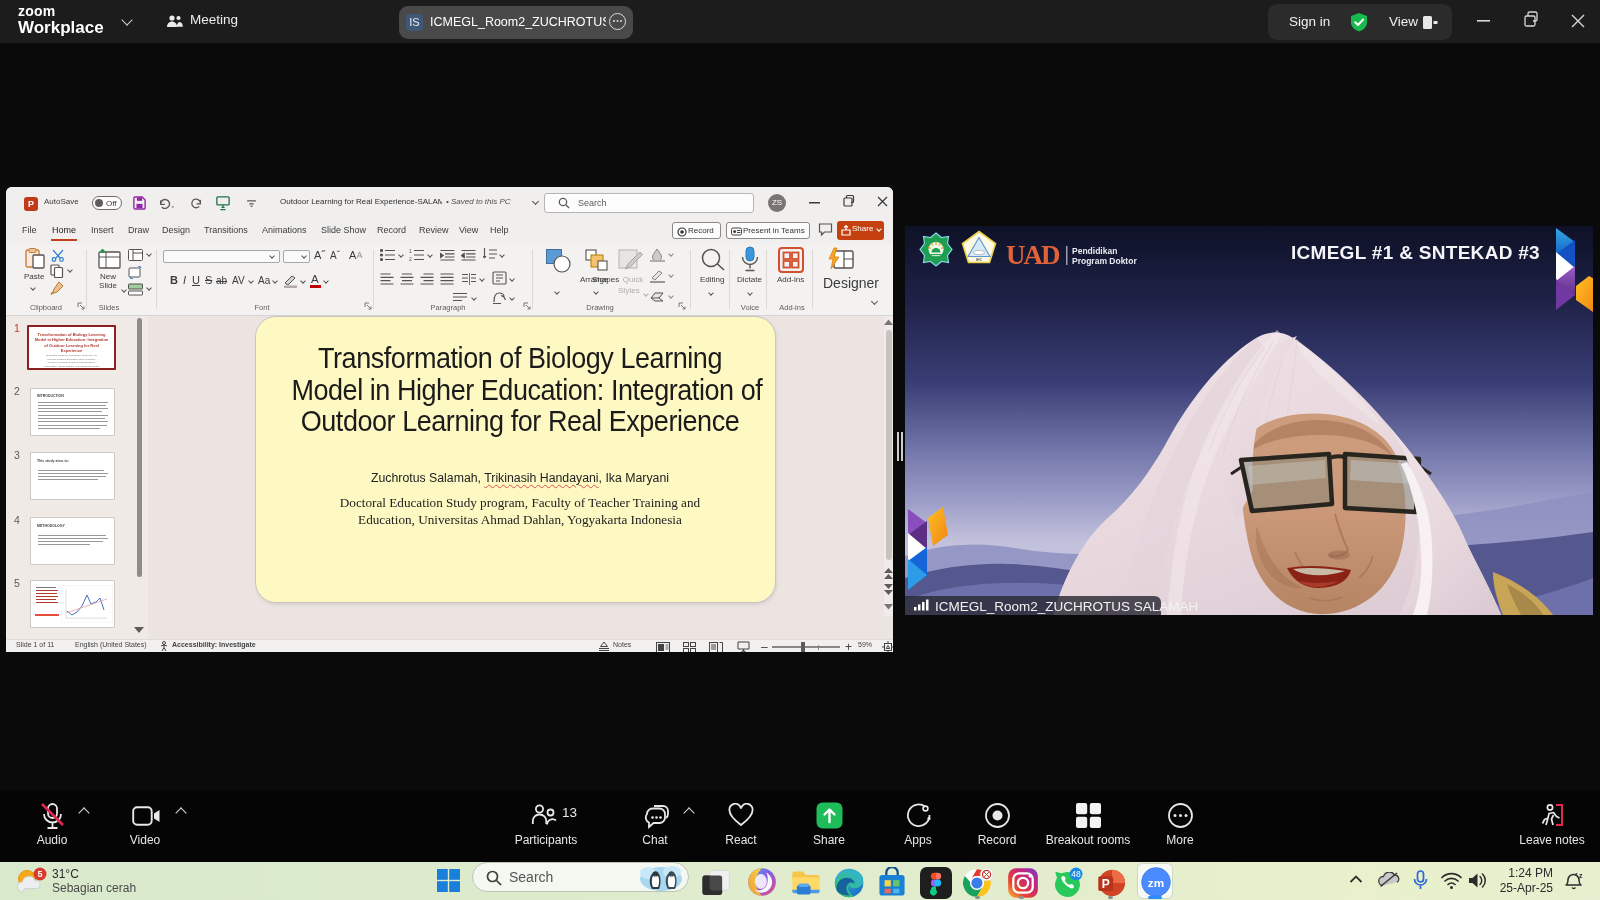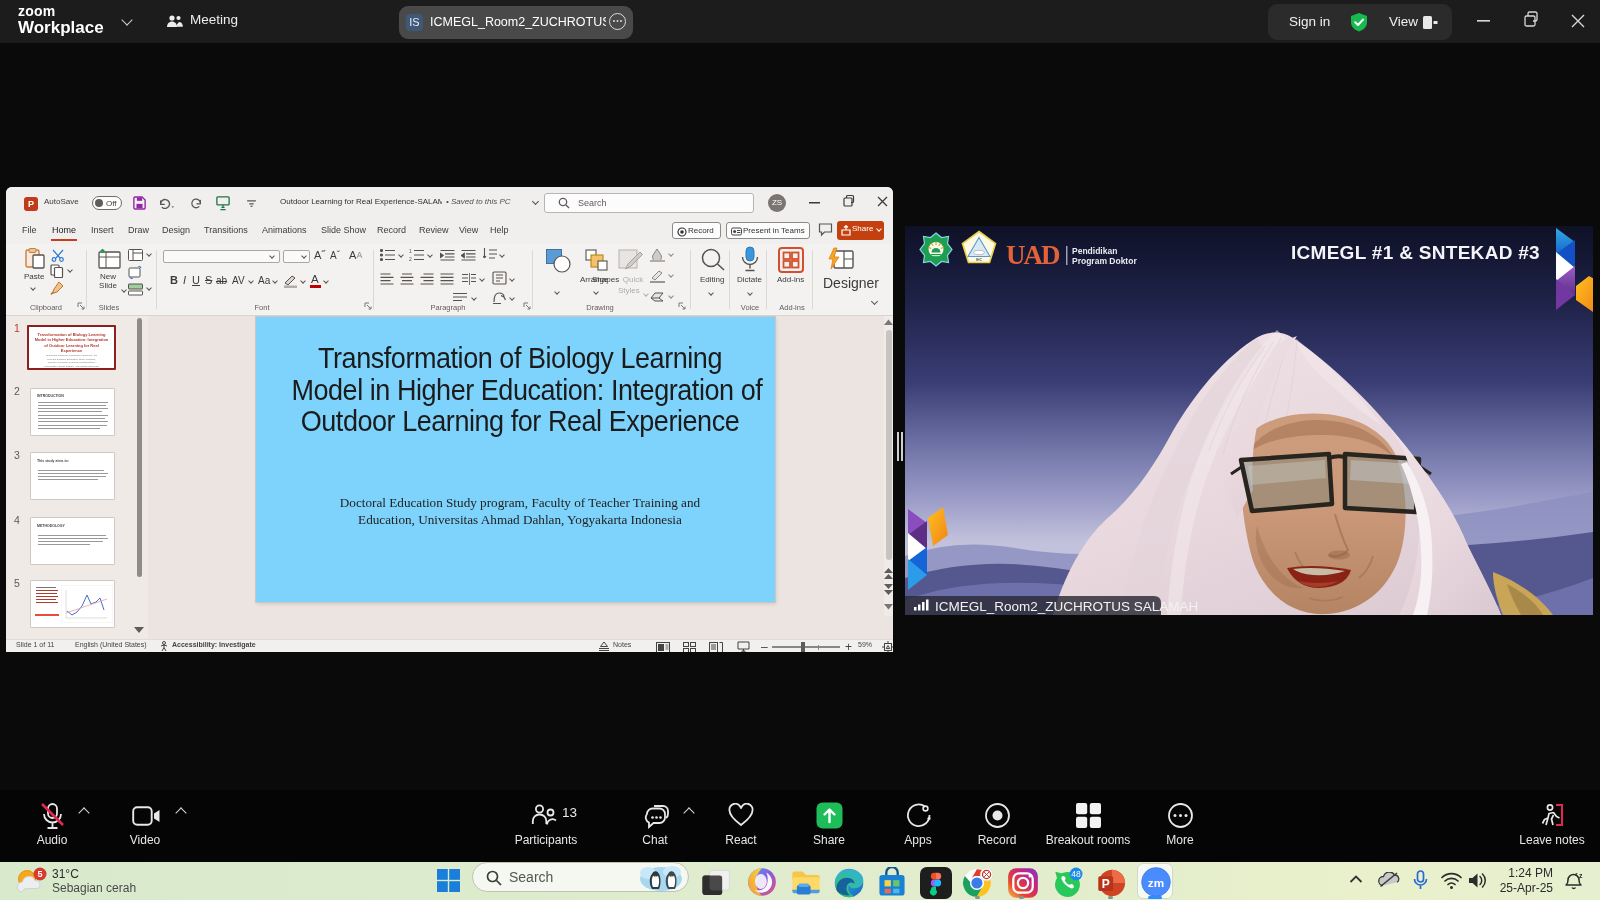--- a/index.html
+++ b/index.html
@@ -32,21 +32,21 @@
   #ppt-menu span.mi { position:absolute; top:8px; }
   #ribbon { position:absolute; left:0; top:57px; width:100%; height:72px; background:#f4f2f1; border-bottom:1px solid #d8d4d2; }
   .glabel { position:absolute; bottom:3px; font-size:7.5px; color:#605c5a; text-align:center; }
   .vsep { position:absolute; top:6px; bottom:6px; width:1px; background:#dcd8d6; }
 
   
   #ppt-content { position:absolute; left:0; top:129px; width:100%; height:323px; background:#ebe4e1; }
   #thumbs { position:absolute; left:0; top:0; width:142px; height:323px; background:#f0eae7; }
   .thumb { position:absolute; background:#fff; border:1px solid #cfc8c5; border-radius:1px; overflow:hidden; }
   .tnum { position:absolute; left:8px; font-size:10.5px; color:#5a5a5a; }
-  #slide { position:absolute; left:250px; top:1px; width:519px; height:285px; background:#7dd3fc; box-shadow:0 0 0 1px #ccc6c3, 1px 2px 4px rgba(0,0,0,0.12); }
+  #slide { position:absolute; left:250px; top:1px; width:519px; height:285px; background:#fef9c3; box-shadow:0 0 0 1px #ccc6c3, 1px 2px 4px rgba(0,0,0,0.12);border-radius:20px; }
   #notes { position:absolute; left:142px; top:429px; right:0px; height:23px; background:#ece5e2; border-top:1px solid #d9d3d0; color:#555; font-size:9.5px; }
   #ppt-status { position:absolute; left:0; top:452px; width:100%; height:13px; background:#f2f0ef; font-size:7px; color:#434343; border-top:1px solid #e0dcda; }
   .tline { position:absolute; background:#8a8a8a; height:1px; }
 
   
   #video { position:absolute; left:905px; top:226px; width:688px; height:389px; }
 
   
   #divider { position:absolute; left:897px; top:432px; width:7px; height:29px; }
   #divider i { position:absolute; top:0; width:2px; height:29px; background:#cfcfcf; }
@@ -514,20 +514,21 @@
           </svg>
         </div>
         <div style="position:absolute;right:6px;top:2px;width:5px;height:259px;background:#8f8b89;border-radius:3px;"></div>
         <svg style="position:absolute;right:4px;top:310px;" width="10" height="8" viewBox="0 0 10 8">
             <path d="M0 1 h10 l-5 6 z" fill="#5f5b59"></path>
           </svg>
       </div>
 
       <div id="slide">
         <div style="position:absolute;left:10px;top:25px;width:508px;text-align:center;font-size:30px;line-height:31.5px;color:#1b1b1b;letter-spacing:-0.5px;transform:scaleX(0.90);transform-origin:50% 0;white-space:nowrap;">Transformation of Biology Learning<br>Model in Higher Education: Integration of<br>Outdoor Learning for Real Experience</div>
+        <div style="position:absolute;left:10px;top:154px;width:508px;text-align:center;font-size:12.3px;color:#222;">Zuchrotus Salamah, <span style="text-decoration:underline wavy #e05050 1px;text-underline-offset:2px;">Trikinasih Handayani</span>, Ika Maryani</div>
         <div style="position:absolute;left:58px;top:177px;width:412px;text-align:center;font-family:'Liberation Serif',serif;font-size:13.2px;line-height:17px;color:#222;">Doctoral Education Study program, Faculty of Teacher Training and<br>Education, Universitas Ahmad Dahlan, Yogyakarta Indonesia</div>
       </div>
 
       <div style="position:absolute;right:0;top:0;width:9px;height:300px;background:#f0ebe8;">
         <svg style="position:absolute;left:0;top:3px;" width="9" height="7" viewBox="0 0 9 7">
             <path d="M0 6 h9 l-4.5 -5.5 z" fill="#7a7674"></path>
           </svg>
         <div style="position:absolute;left:1.5px;top:14px;width:6px;height:230px;background:#c9c3c0;border-radius:3px;"></div>
         <svg style="position:absolute;left:0;top:252px;" width="9" height="12" viewBox="0 0 9 12">
             <path d="M0 5 h9 l-4.5 -5 z M0 11 h9 l-4.5 -5 z" fill="#5f5b59"></path>

